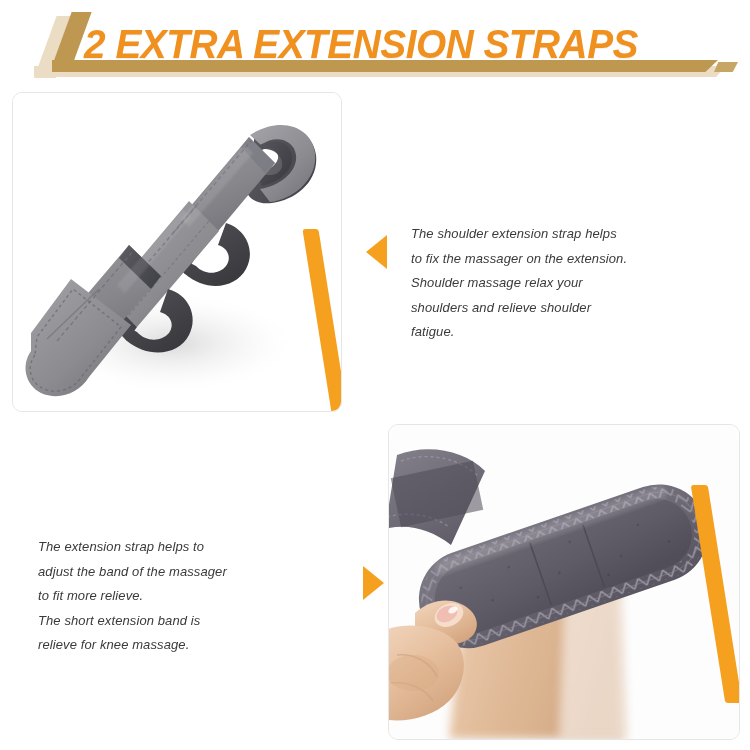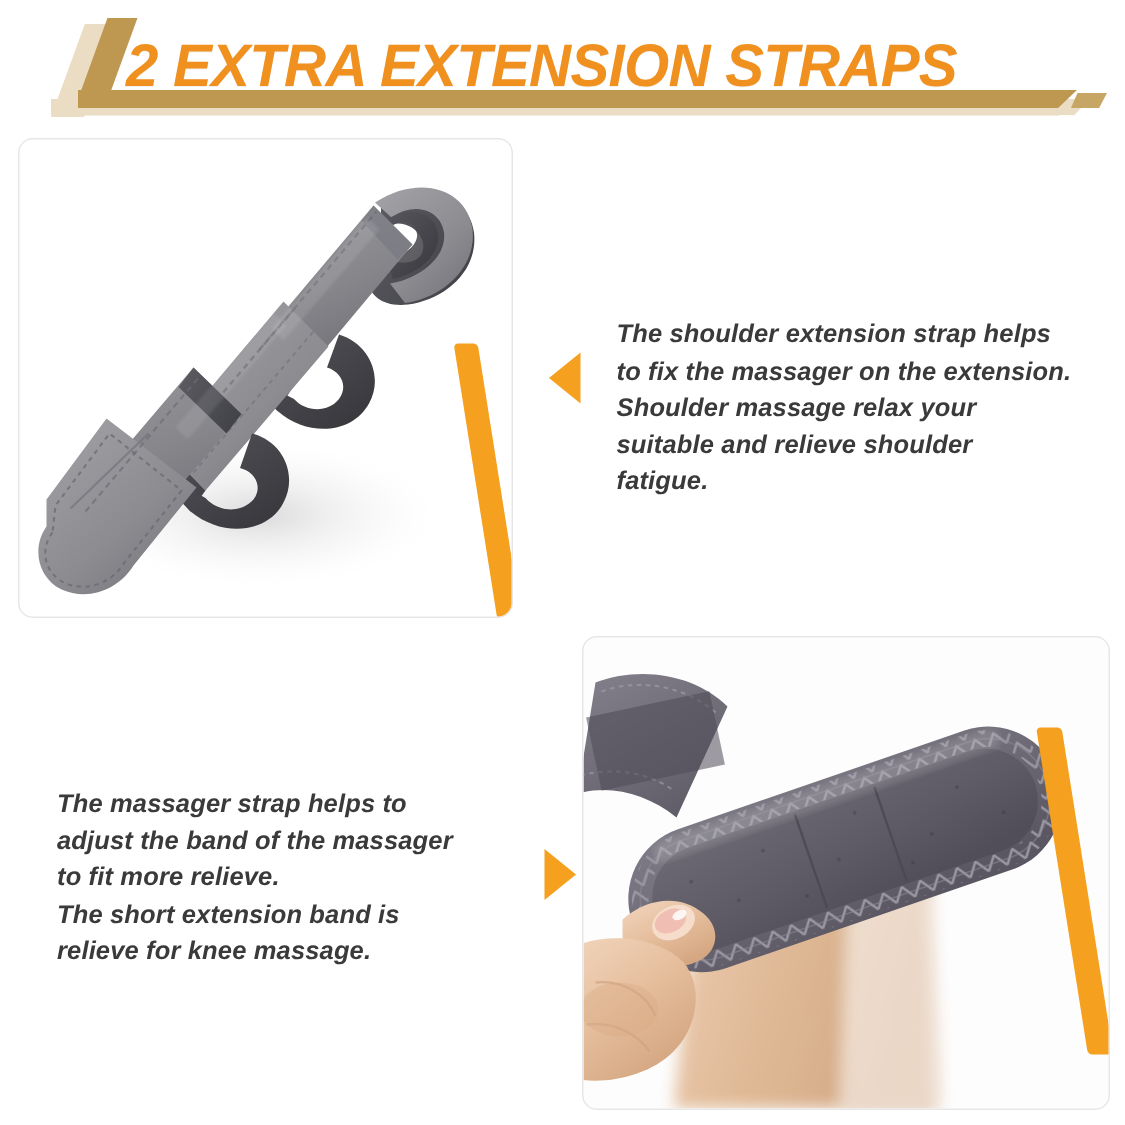--- a/index.html
+++ b/index.html
@@ -87,23 +87,24 @@
   
   .prod1{position:absolute;left:0;top:0;width:328px;height:318px;}
 
   
   .prod2{position:absolute;left:0;top:0;width:350px;height:314px;}
 
   
   .body-text{
     position:absolute;
     color:#3A3A3A;
-    font-weight:bold;font-style:italic;
-    font-size:17px;line-height:24.5px;
+    font-weight:normal;font-style:italic;
+    font-size:13px;line-height:24.5px;
     letter-spacing:0.1px;
+    margin-top:11px;
   }
   #text-shoulder{left:411px;top:211px;width:316px;}
   #text-extension{left:38px;top:524px;width:312px;}
   .body-text p{margin:0;}
 
   
   .tri{position:absolute;width:0;height:0;}
   #tri-left{
     left:366px;top:235px;
     border-top:17px solid transparent;
@@ -219,26 +220,26 @@
     </svg>
     <div class="accent-diag" id="accent-top"></div>
   </div>
 
   <div class="tri" id="tri-left"></div>
 
   <div class="body-text" id="text-shoulder">
     <p>The shoulder extension strap helps</p>
     <p>to fix the massager on the extension.</p>
     <p>Shoulder massage relax your</p>
-    <p>suitable and relieve shoulder</p>
+    <p>shoulders and relieve shoulder</p>
     <p>fatigue.</p>
   </div>
 
   <div class="body-text" id="text-extension">
-    <p>The massager strap helps to</p>
+    <p>The extension strap helps to</p>
     <p>adjust the band of the massager</p>
     <p>to fit more relieve.</p>
     <p>The short extension band is</p>
     <p>relieve for knee massage.</p>
   </div>
 
   <div class="tri" id="tri-right"></div>
 
   <div class="photo-box" id="photo-bottom">
     <svg class="prod2" viewBox="0 0 350 314" xmlns="http://www.w3.org/2000/svg">

